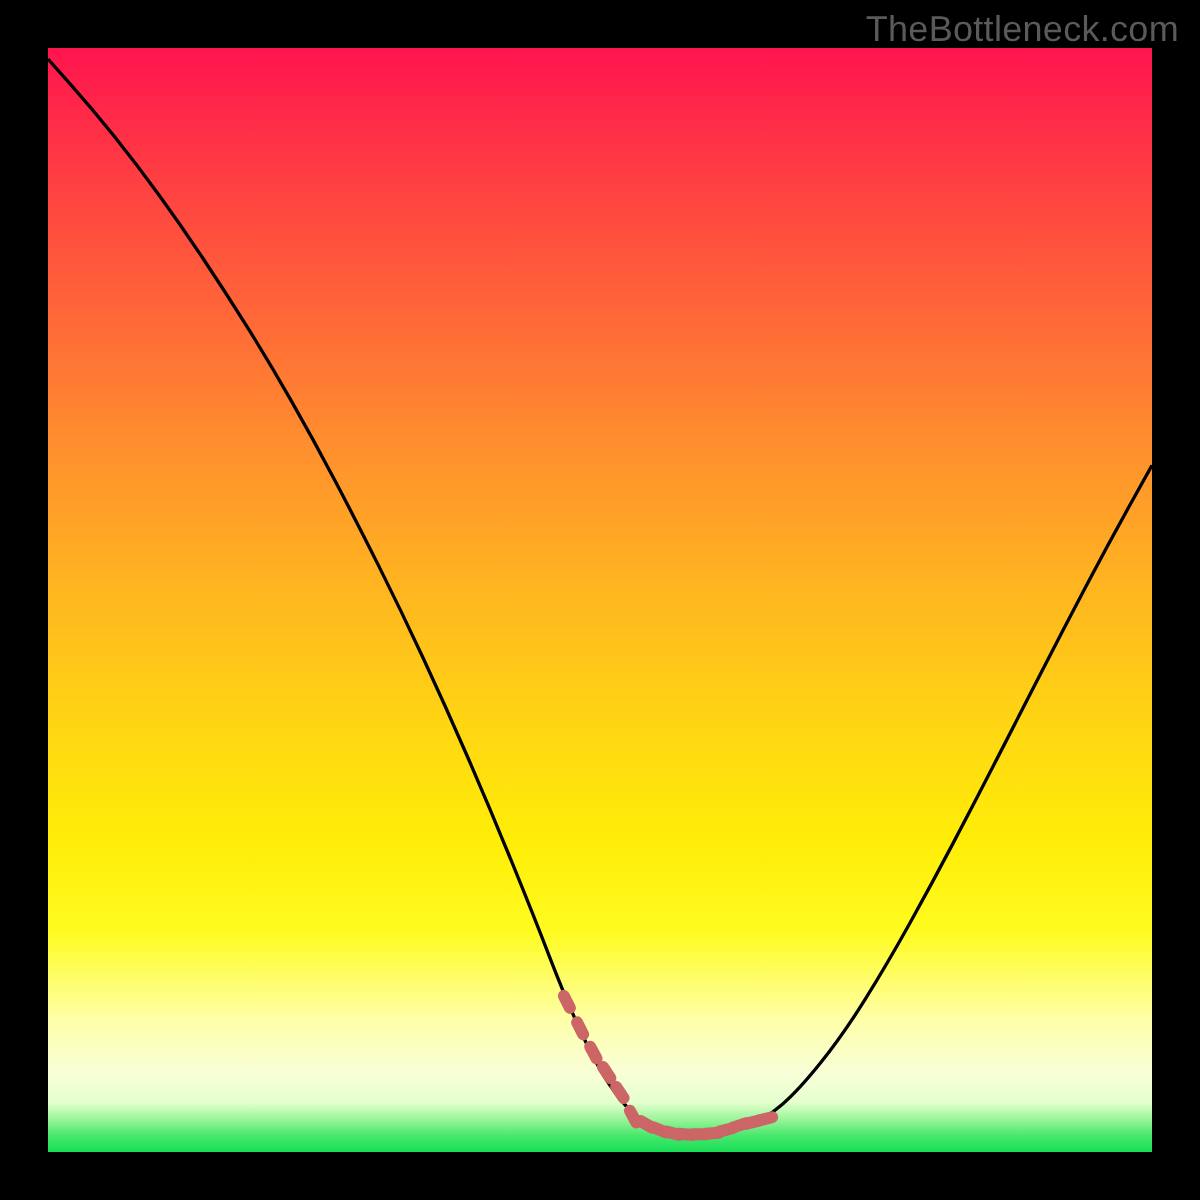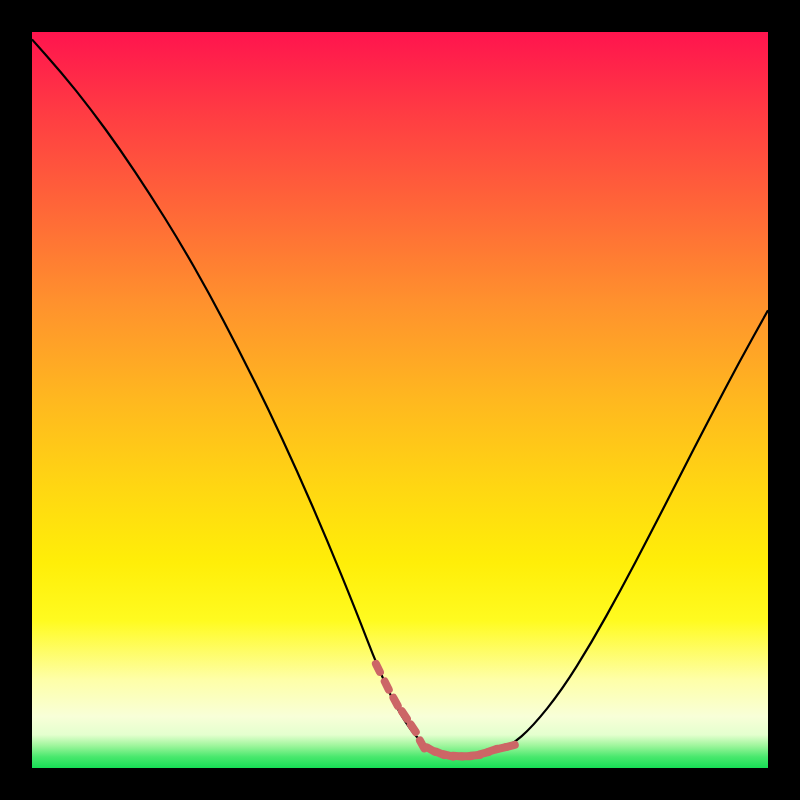--- a/index.html
+++ b/index.html
@@ -60,20 +60,21 @@
     inset: 0;
   }
   .valley-dots line {
     stroke-linecap: round;
   }
 </style>
 </head>
 <body>
 
 <div class="frame">
+  <div class="watermark">TheBottleneck.com</div>
   <div class="plot-area">
     <div class="gradient">
       <div class="grad-main"></div>
     </div>
     <svg class="curve" viewBox="0 0 736 736" preserveAspectRatio="none">
       <path id="main-curve" fill="none" stroke="#000" stroke-width="2.2" d="M 0.00 7.36 Q 0.00 7.36 14.72 23.92 Q 29.44 40.48 44.16 58.88 Q 58.88 77.28 73.60 97.52 Q 88.32 117.76 103.04 139.84 Q 117.76 161.92 132.48 185.47 Q 147.20 209.02 161.92 234.78 Q 176.64 260.54 191.36 288.51 Q 206.08 316.48 220.80 345.92 Q 235.52 375.36 250.24 407.01 Q 264.96 438.66 279.68 472.51 Q 294.40 506.37 309.12 542.43 Q 323.84 578.50 334.88 607.20 Q 345.92 635.90 356.96 659.46 Q 368.00 683.01 379.04 697.73 Q 390.08 712.45 401.12 717.60 Q 412.16 722.75 423.20 723.49 Q 434.24 724.22 445.28 723.49 Q 456.32 722.75 467.36 718.34 Q 478.40 713.92 489.44 704.35 Q 500.48 694.78 515.20 676.38 Q 529.92 657.98 544.64 634.43 Q 559.36 610.88 574.08 584.38 Q 588.80 557.89 603.52 529.92 Q 618.24 501.95 632.96 473.25 Q 647.68 444.54 662.40 415.84 Q 677.12 387.14 691.84 359.17 Q 706.56 331.20 721.28 304.70 L 736.00 278.21"></path>
       <g id="valley-dots" class="valley-dots">
           <line x1="343.91" y1="631.88" x2="347.93" y2="639.93" stroke="#cc6666" stroke-width="8"></line>
           <line x1="352.74" y1="649.54" x2="356.76" y2="657.59" stroke="#cc6666" stroke-width="8"></line>
           <line x1="361.43" y1="665.81" x2="365.74" y2="673.71" stroke="#cc6666" stroke-width="8"></line>

